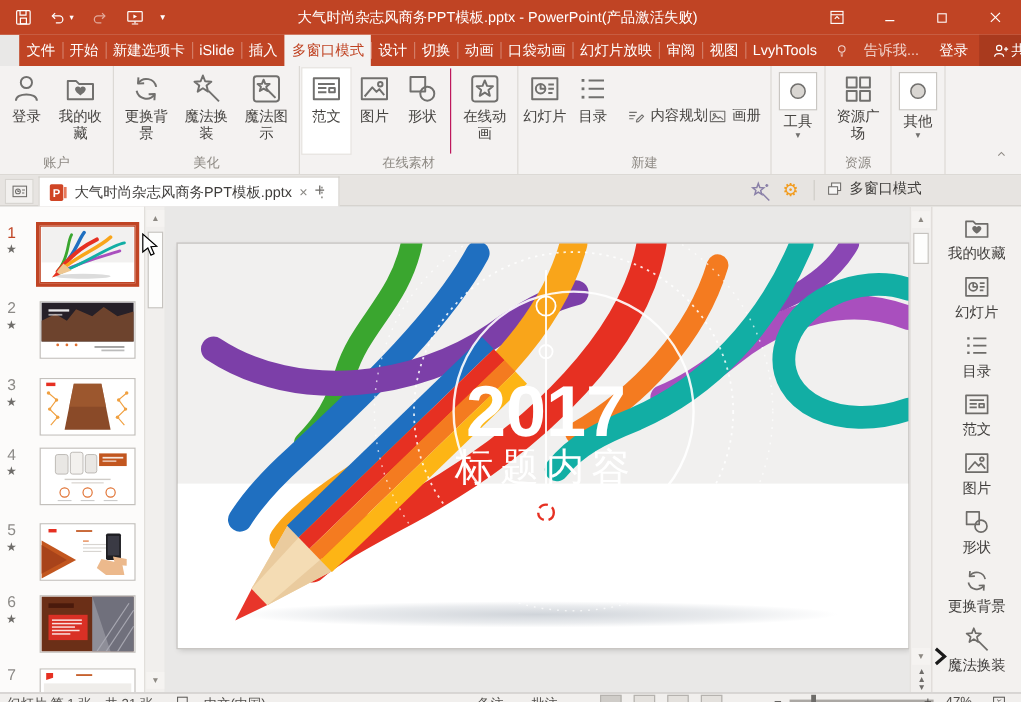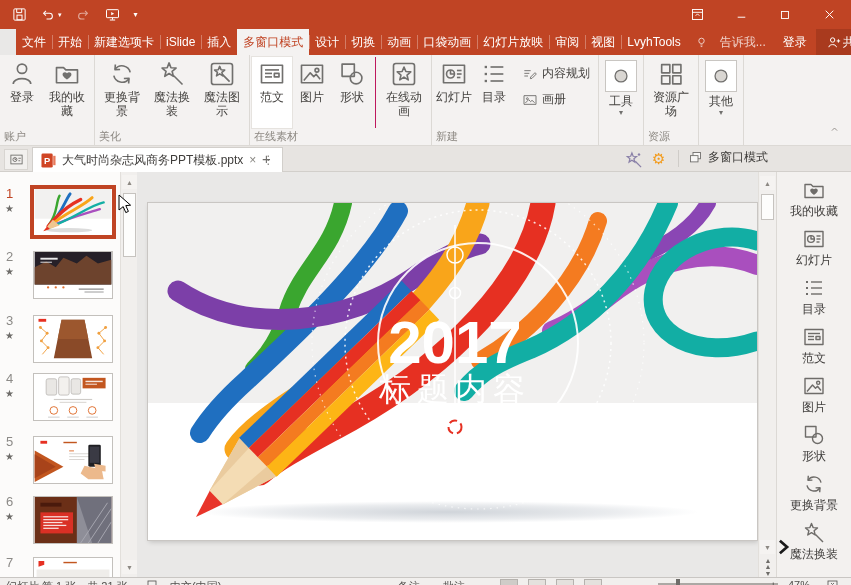--- a/index.html
+++ b/index.html
@@ -33,22 +33,22 @@
 #ribbon-groups{display:flex;height:100%;}
 .rgroup{display:flex;flex-direction:column;border-right:1px solid #DCD9D5;}
 .rbtns{display:flex;flex:1;align-items:stretch;padding:2px 2px 0;}
 .rbtn{min-width:40px;display:flex;flex-direction:column;align-items:center;padding:3px 2px 0;color:#454340;}
 .rbtn.active{background:#fff;box-shadow:0 0 0 1px #E6E3DF;}
 .rbtn.sepbefore{border-left:1px solid #be185d;margin-left:3px;padding-left:5px;}
 .ric{width:28px;height:28px;color:#71706E;flex:none;}
 .rbtn .rlb{font-size:12px;line-height:14px;text-align:center;max-width:46px;margin-top:2px;}
 .rbtn.boxed .ric{width:32px;height:32px;border:1px solid #C9C6C2;background:#fff;padding:4px;}
 .rarrow{font-size:8px;color:#71706E;margin-top:1px;line-height:8px;}
-.rglabel{height:17px;font-size:11px;color:#8D8983;line-height:16px;white-space:nowrap;padding:0 4px;}
-.rsmallcol{display:flex;flex-direction:column;gap:9px;padding:8px 6px 0 8px;}
+.rglabel{height:17px;font-size:11px;color:#8D8983;text-align:center;line-height:16px;white-space:nowrap;padding:0 4px;}
+.rsmallcol{display:flex;flex-direction:row;padding:8px 6px 0 8px;}
 .rsmall{display:flex;align-items:center;gap:4px;font-size:12px;color:#454340;white-space:nowrap;}
 .rsmall .ric{width:16px;height:16px;}
 .rcollapse{position:absolute;right:11px;bottom:7px;color:#8D8983;}
 
 
 .tabbar{position:absolute;left:0;top:146px;width:851px;height:26px;background:#E7E4E1;border-bottom:1px solid #D2CFCB;}
 .tb-left-icon{position:absolute;left:4px;top:3px;width:24px;height:21px;display:flex;align-items:center;justify-content:center;background:#F2F0EE;border:1px solid #D8D5D1;}
 .doctab{position:absolute;left:32px;top:1px;height:25px;background:#fff;border:1px solid #D2CFCB;border-bottom:none;display:flex;align-items:center;gap:6px;padding:0 8px;font-size:12px;color:#3F3D3B;white-space:nowrap;}
 .doctab .x,.doctab .dots{color:#8A8884;font-size:12px;}
 .newtab{position:absolute;left:262px;top:4px;font-size:15px;color:#6E6C69;}
@@ -116,20 +116,21 @@
     <span class="qbtn">
         <svg width="17" height="16" viewBox="0 0 24 24" fill="none" stroke="#fff" stroke-width="1.5">
           <rect x="3" y="4" width="18" height="12" rx="1"></rect>
           <polygon points="10,7.5 14.5,10 10,12.5" fill="#fff" stroke="none"></polygon>
           <line x1="12" y1="16" x2="12" y2="19"></line>
           <line x1="8" y1="19.5" x2="16" y2="19.5"></line>
         </svg>
       </span>
     <span class="qbtn" style="font-size:8px">▾</span>
   </div>
+  <div class="title">大气时尚杂志风商务PPT模板.pptx - PowerPoint(产品激活失败)</div>
   <div class="wctrl">
     <span class="wbtn">
         <svg width="15" height="15" viewBox="0 0 24 24" fill="none" stroke="#fff" stroke-width="1.5">
           <rect x="4" y="4" width="16" height="16"></rect>
           <polyline points="9,14 12,11 15,14"></polyline>
           <line x1="4" y1="8.5" x2="20" y2="8.5"></line>
         </svg>
       </span>
     <span class="wbtn">
         <svg width="13" height="13" viewBox="0 0 24 24" stroke="#fff" stroke-width="1.8">

